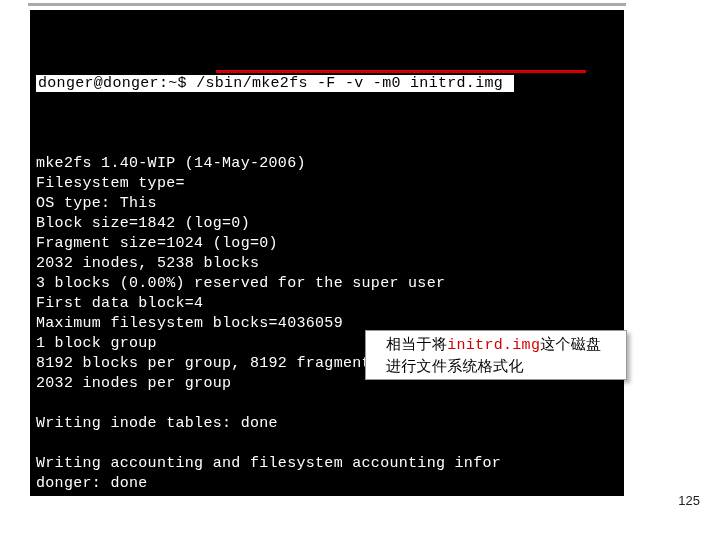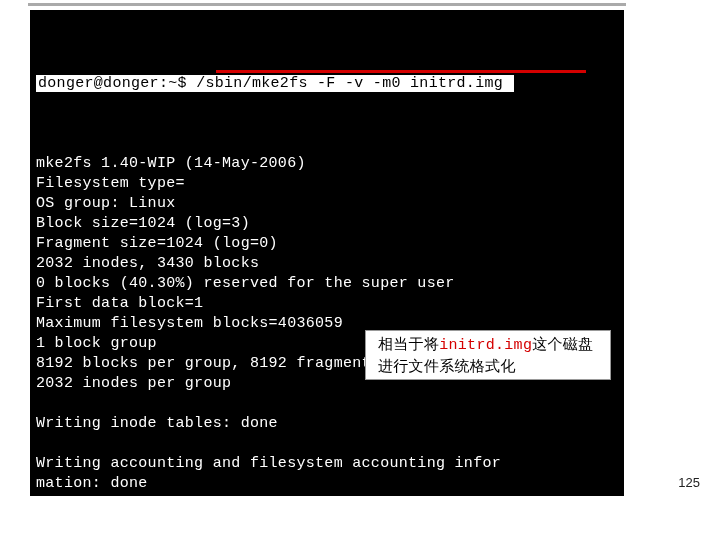--- a/index.html
+++ b/index.html
@@ -8,21 +8,21 @@
     width: 720px;
     height: 540px;
     background: #ffffff;
     font-family: "Courier New", Courier, monospace;
     overflow: hidden;
     position: relative;
   }
   .page-num {
     position: absolute;
     right: 20px;
-    bottom: 50px;
+    bottom: 32px;
     font-family: Arial, sans-serif;
     font-size: 13px;
     color: #222;
   }
   .terminal {
     position: absolute;
     left: 28px;
     top: 8px;
     width: 598px;
     height: 490px;
@@ -65,56 +65,56 @@
     left: 335px;
     top: 320px;
     width: 220px;
     background: #ffffff;
     color: #000000;
     border: 1px solid #999;
     box-shadow: 3px 3px 4px rgba(0,0,0,0.3);
     font-family: "SimSun","Microsoft YaHei",sans-serif;
     font-size: 15px;
     line-height: 20px;
-    padding: 3px 12px;
+    padding: 3px 20px;
     white-space: normal;
   }
   .annotation .fn {
     color: #d40000;
     font-family: "Courier New", Courier, monospace;
     font-weight: normal;
   }
 </style>
 </head>
 <body>
 
 <div class="top-border"></div>
 
 <div class="terminal">
   <div class="prompt-row">
 <span class="prompt-text"><span>donger@donger:~$</span><span> /sbin/mke2fs -F -v -m0 initrd.img </span></span>
     <div class="underline-red"></div>
   </div>
 <span>mke2fs 1.40-WIP (14-May-2006)</span>
 <span>Filesystem type=</span>
-<span>OS group: Linux</span>
-<span>Block size=1024 (log=3)</span>
+<span>OS type: This</span>
+<span>Block size=1842 (log=0)</span>
 <span>Fragment size=1024 (log=0)</span>
-<span>2032 inodes, 3430 blocks</span>
-<span>0 blocks (40.30%) reserved for the super user</span>
-<span>First data block=1</span>
+<span>2032 inodes, 5238 blocks</span>
+<span>3 blocks (0.00%) reserved for the super user</span>
+<span>First data block=4</span>
 <span>Maximum filesystem blocks=4036059</span>
 <span>1 block group</span>
 <span>8192 blocks per group, 8192 fragments per group</span>
 <span>2032 inodes per group</span>
 <span></span>
 <span>Writing inode tables: done</span>
 <span></span>
 <span>Writing accounting and filesystem accounting infor</span>
-<span>mation: done</span>
+<span>donger: done</span>
 <span></span>
 <span>This filesystem will be automatically checked every</span>
 <span> 33 mounts or</span>
 
 
 
 
   <div class="annotation">
     <span>相当于将</span><span class="fn">initrd.img</span><span>这个磁盘进行文件系统格式化</span>
   </div>

